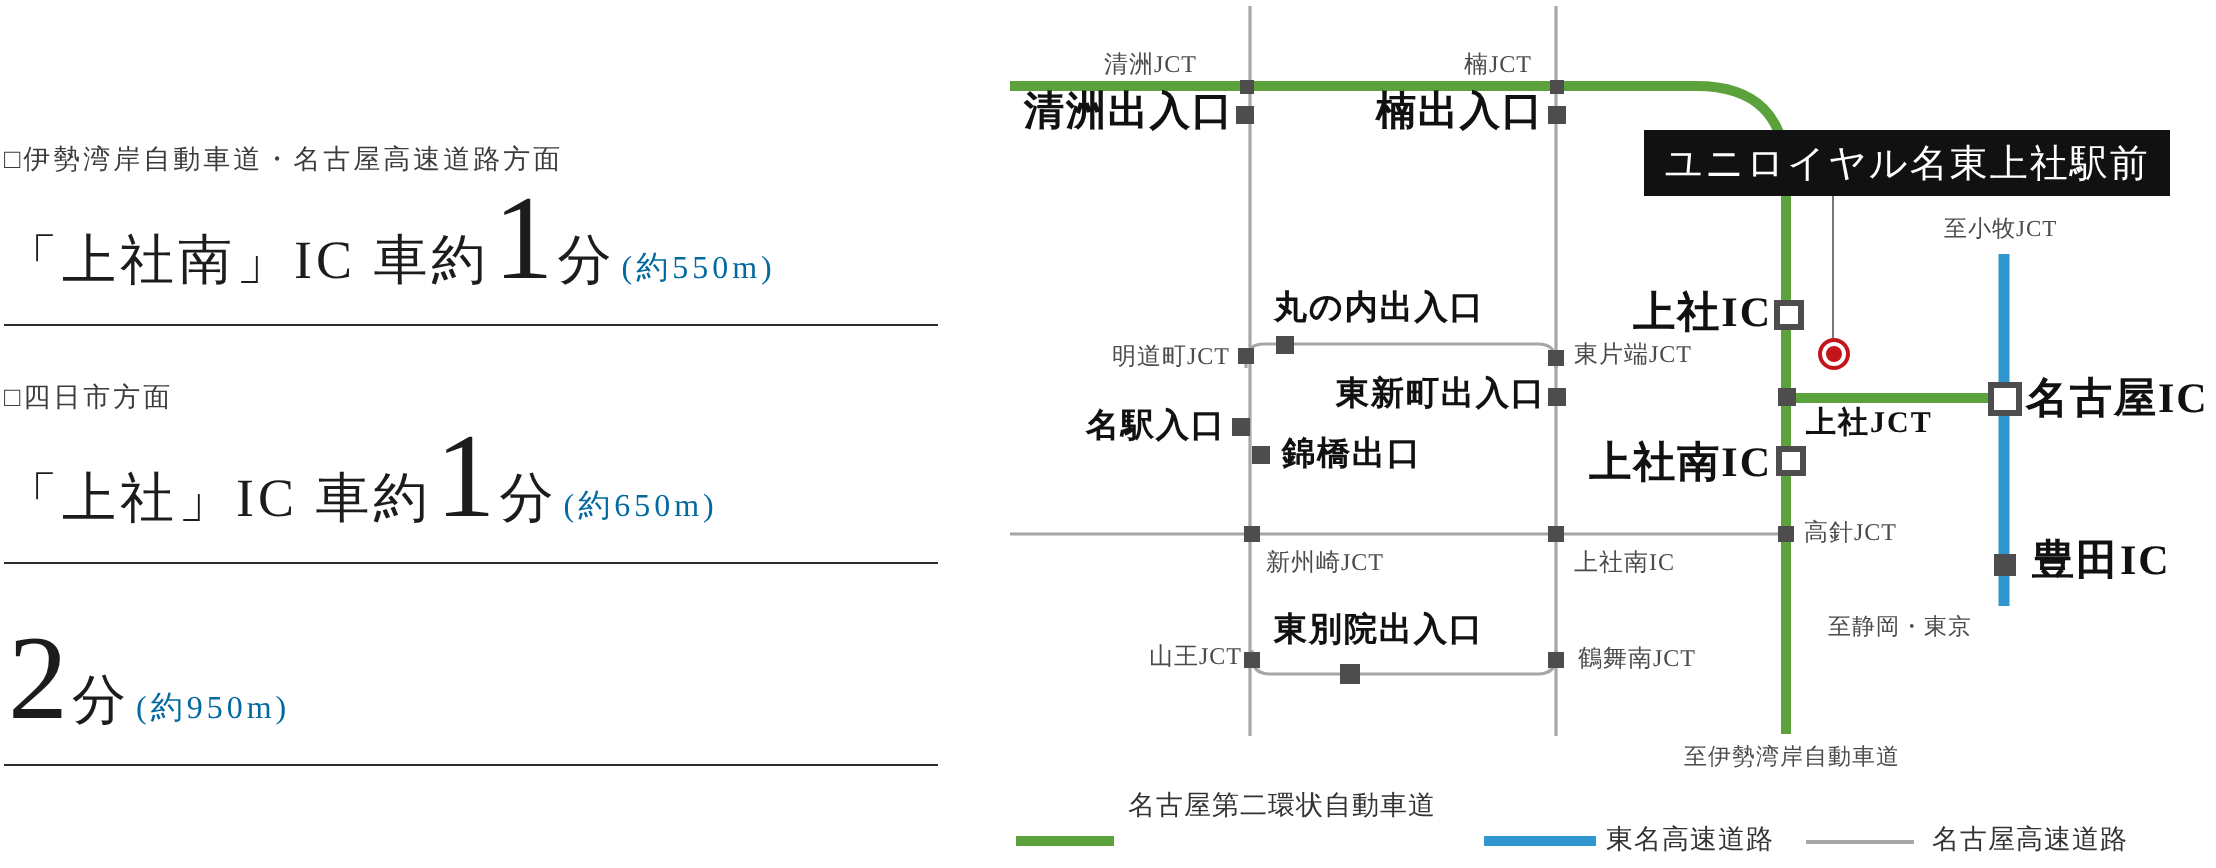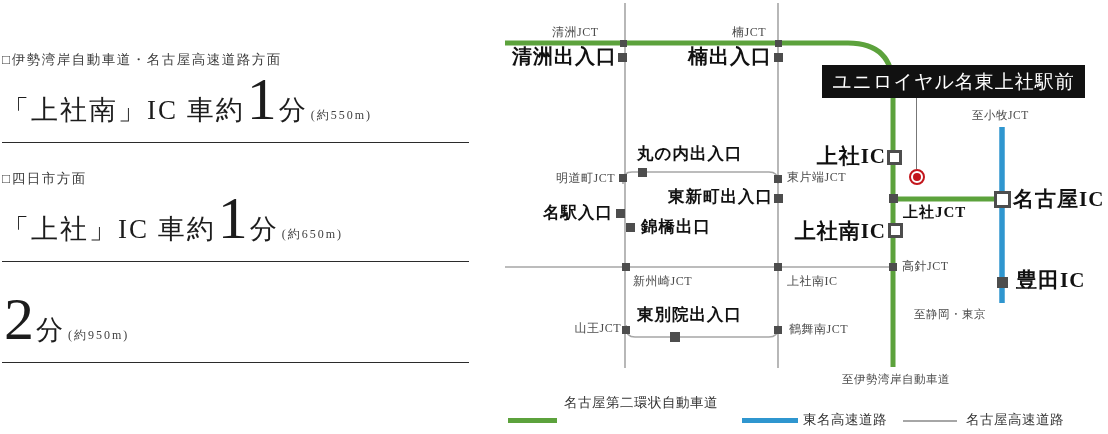--- a/index.html
+++ b/index.html
@@ -10,31 +10,31 @@
     font-family:"Liberation Serif","DejaVu Serif",serif;
     color:#1a1a1a;
     overflow:hidden;
   }
   :root{
     --green:#5ca23c; --blue:#2f96cf; --gray:#a6a6a6;
     --node:#4d4d4d; --red:#c3161c; --box:#111111;
   }
 
   
-  .access-block{ position:absolute; left:2px; width:467px; }
+  .access-block{ position:absolute; left:2px; width:467px;margin-top:20px; }
   .access-heading{
     font-size:13.5px; letter-spacing:1.5px; color:#3c3c3c; line-height:18px;
   }
   .access-main{
     display:flex; align-items:baseline; margin-top:7px; color:#1c1c1c;
   }
   .access-route{ font-size:27px; letter-spacing:2px; font-weight:500; }
   .access-min{ font-size:60px; line-height:0.78; font-weight:400; margin-left:2px; }
   .access-unit{ font-size:27px; letter-spacing:1px; margin-left:2px; }
-  .access-dist{ font-size:12px; letter-spacing:2px; margin-left:4px; color:#404040; }
+  .access-dist{ font-size:16px; letter-spacing:2px; margin-left:4px; color:#0369a1; }
   .access-rule{ margin-top:14px; border-top:1px solid #2b2b2b; height:0; }
 
   
   #roads{ position:absolute; left:0; top:0; }
   .ml{ position:absolute; white-space:nowrap; line-height:1.15; }
   .jct{ font-size:12px; color:#4b4b4b; letter-spacing:0.5px;text-align:right; }
   .dest{ font-size:11.5px; color:#4b4b4b; letter-spacing:0.5px; }
   .med{ font-size:16.5px; font-weight:600; color:#111; letter-spacing:1px; }
   .big{ font-size:20px; font-weight:600; color:#111; letter-spacing:1px; }
   .big2{ font-size:21px; font-weight:600; color:#111; letter-spacing:1px; }

